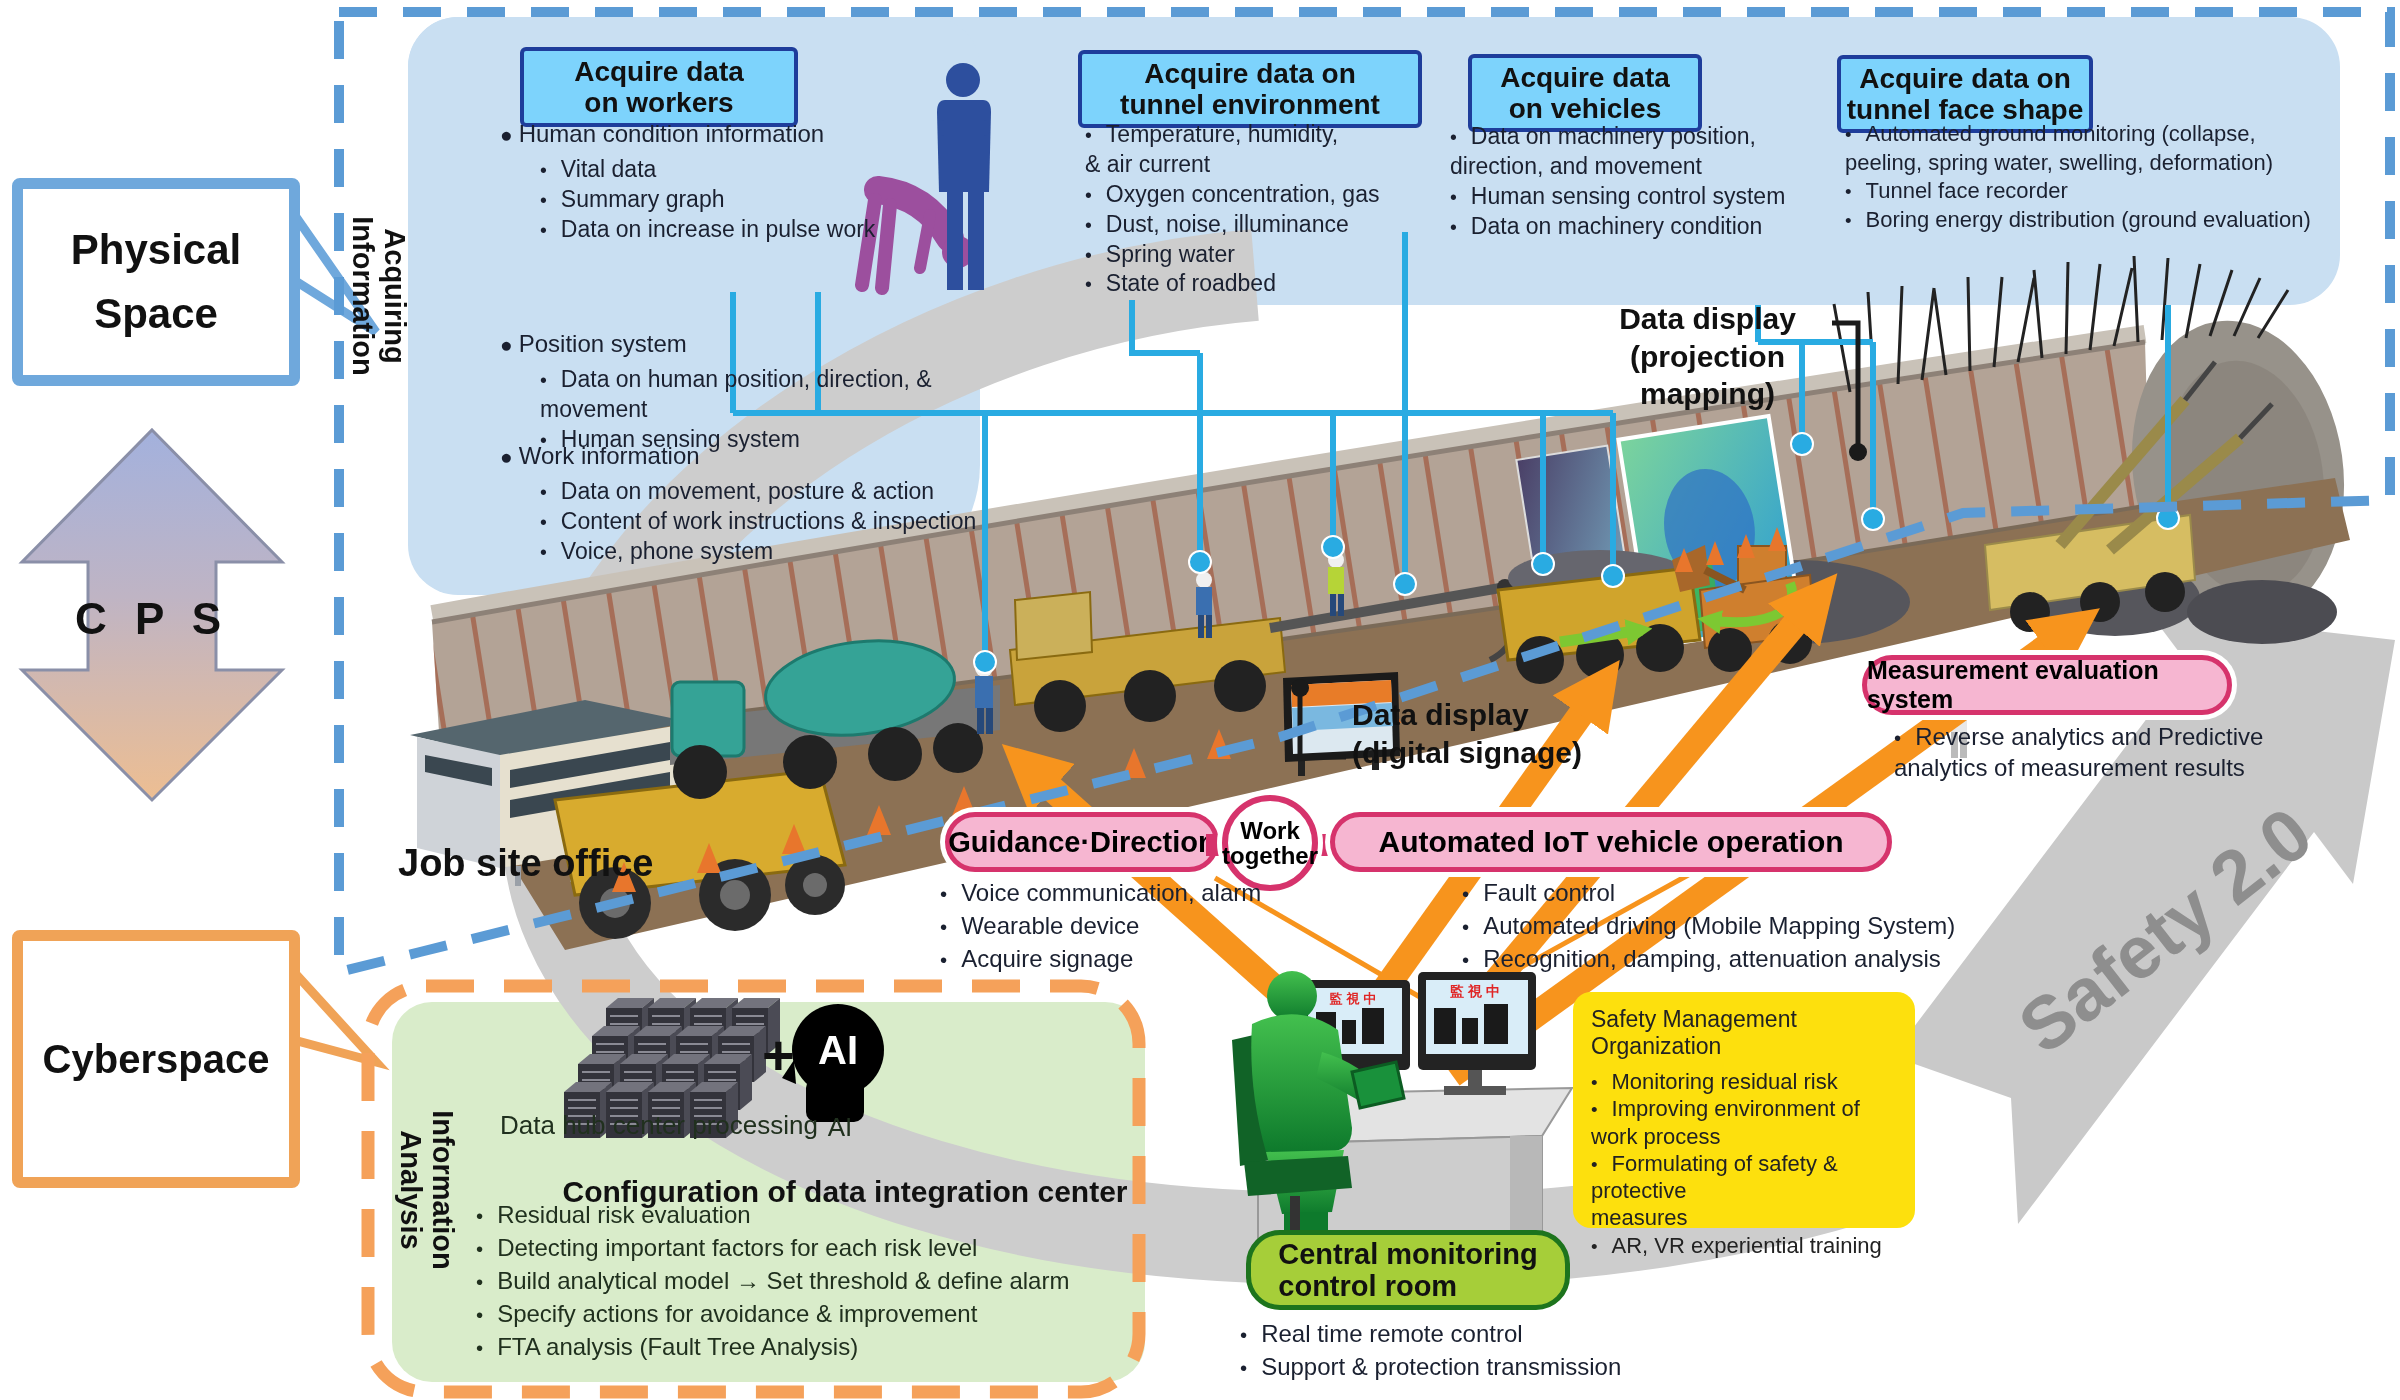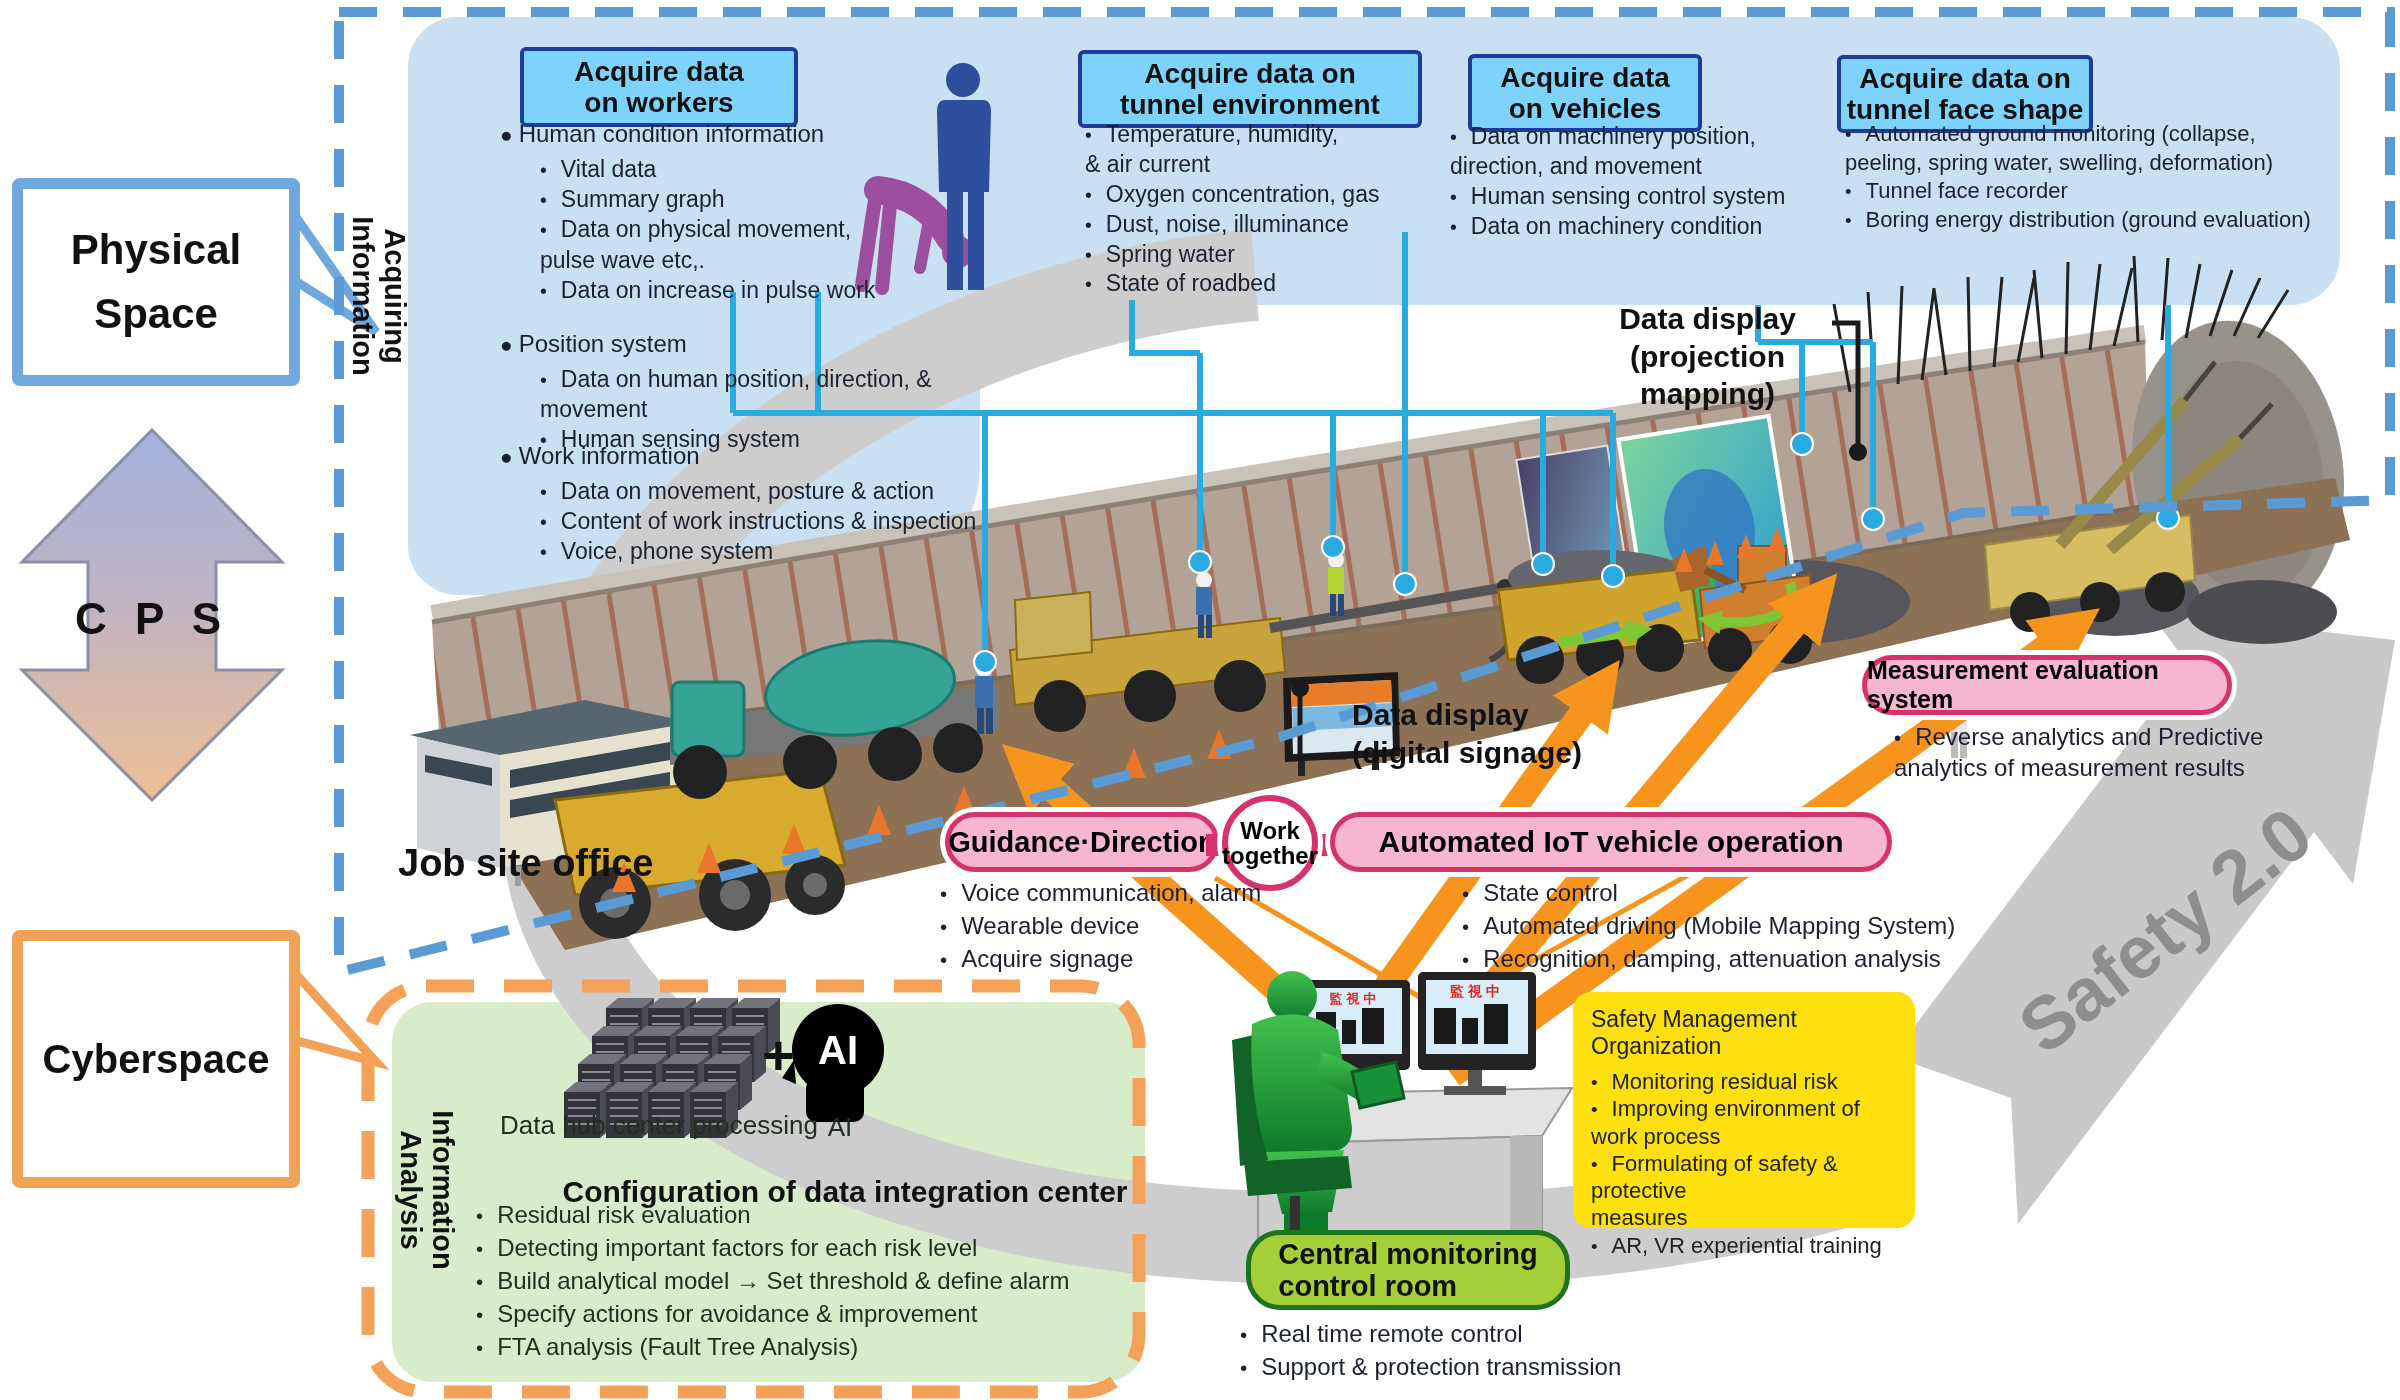--- a/index.html
+++ b/index.html
@@ -341,22 +341,20 @@
 <div class="hdr" style="left:1468px;top:32px;width:234px;height:78px;">Acquire data
 on vehicles</div>
 <div class="hdr" style="left:1837px;top:33px;width:256px;height:78px;">Acquire data on
 tunnel face shape</div>
 
 <div class="sec" style="left:500px;top:118px;width:460px;">
   <div class="sh">Human condition information</div>
   <div class="blt" style="position:static;margin-left:40px;">
     <div>Vital data</div>
     <div>Summary graph</div>
-    <div>Data on physical movement,
-pulse wave etc,.</div>
     <div>Data on increase in pulse work</div>
   </div>
 </div>
 <div class="sec" style="left:500px;top:328px;width:480px;">
   <div class="sh">Position system</div>
   <div class="blt" style="position:static;margin-left:40px;">
     <div>Data on human position, direction, &amp; movement</div>
     <div>Human sensing system</div>
   </div>
 </div>
@@ -414,21 +412,21 @@
 </div>
 <div class="pill" style="left:1330px;top:812px;width:562px;height:60px;font-size:30px;">
   <span>Automated IoT vehicle operation</span>
 </div>
 <div class="blt" style="left:940px;top:876px;width:420px;font-size:24px;line-height:1.38;">
   <div>Voice communication, alarm</div>
   <div>Wearable device</div>
   <div>Acquire signage</div>
 </div>
 <div class="blt" style="left:1462px;top:876px;width:520px;font-size:24px;line-height:1.38;">
-  <div>State control</div>
+  <div>Fault control</div>
   <div>Automated driving (Mobile Mapping System)</div>
   <div>Recognition, damping, attenuation analysis</div>
 </div>
 
 <div class="abs" style="left:1573px;top:992px;width:342px;height:236px;background:#fde00d;border-radius:18px;padding:14px 18px;box-sizing:border-box;">
   <div style="font-size:23px;color:#222;margin-bottom:8px;">Safety Management Organization</div>
   <div class="blt" style="position:static;font-size:22px;line-height:1.24;color:#222;">
     <div>Monitoring residual risk</div>
     <div>Improving environment of
 work process</div>

